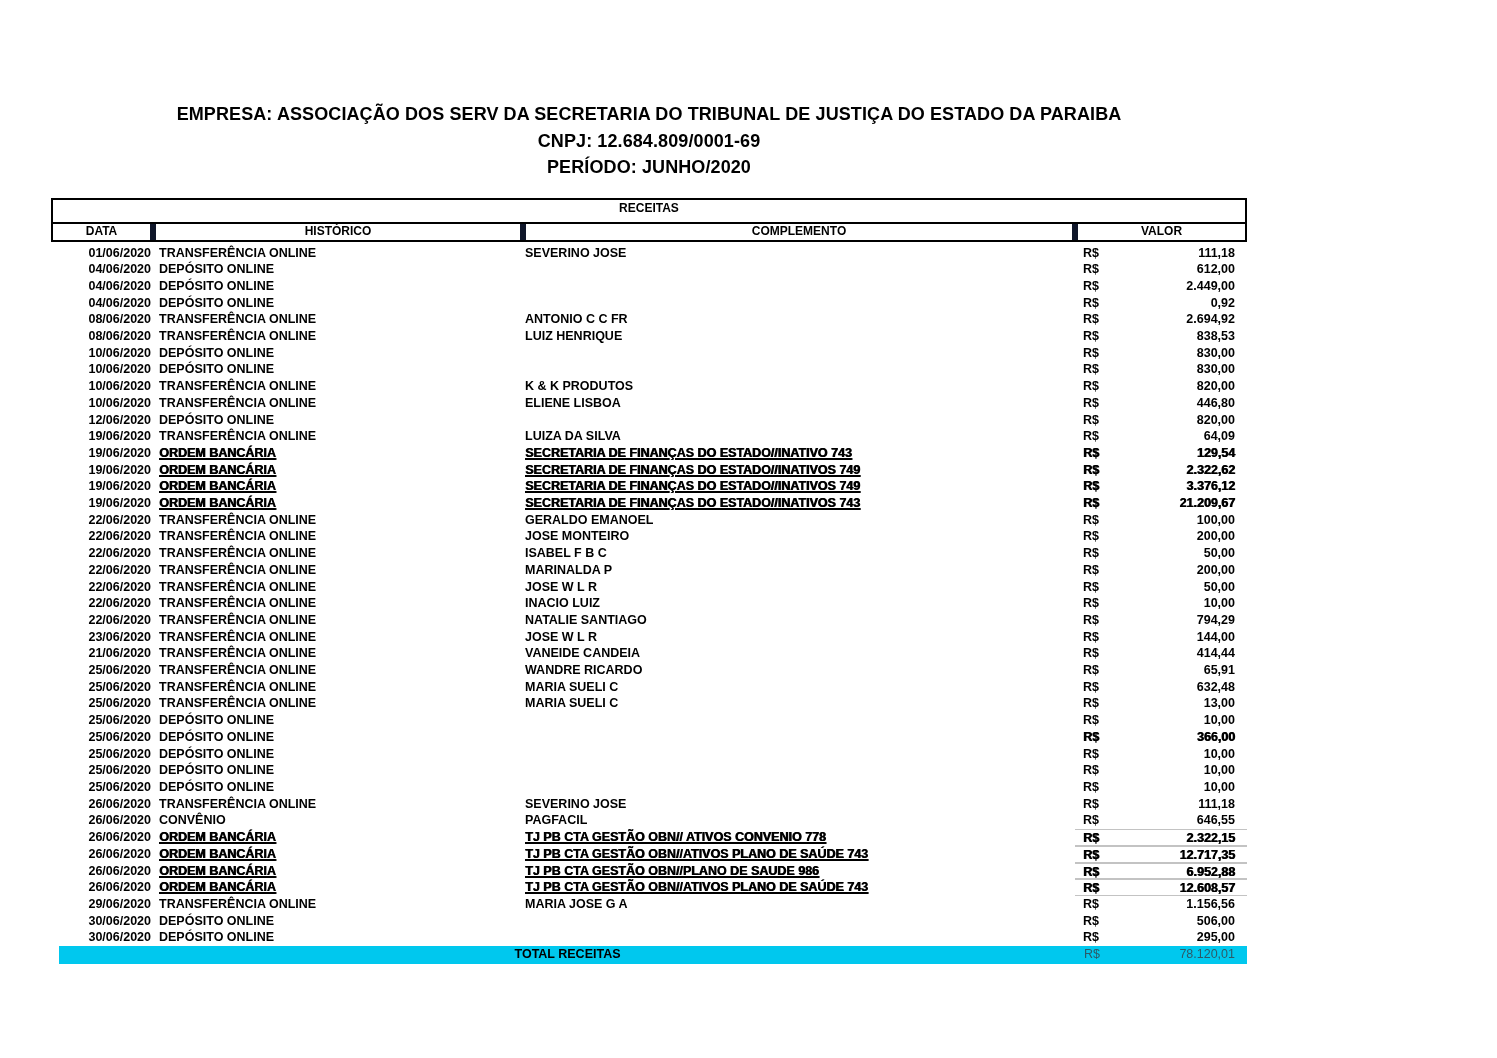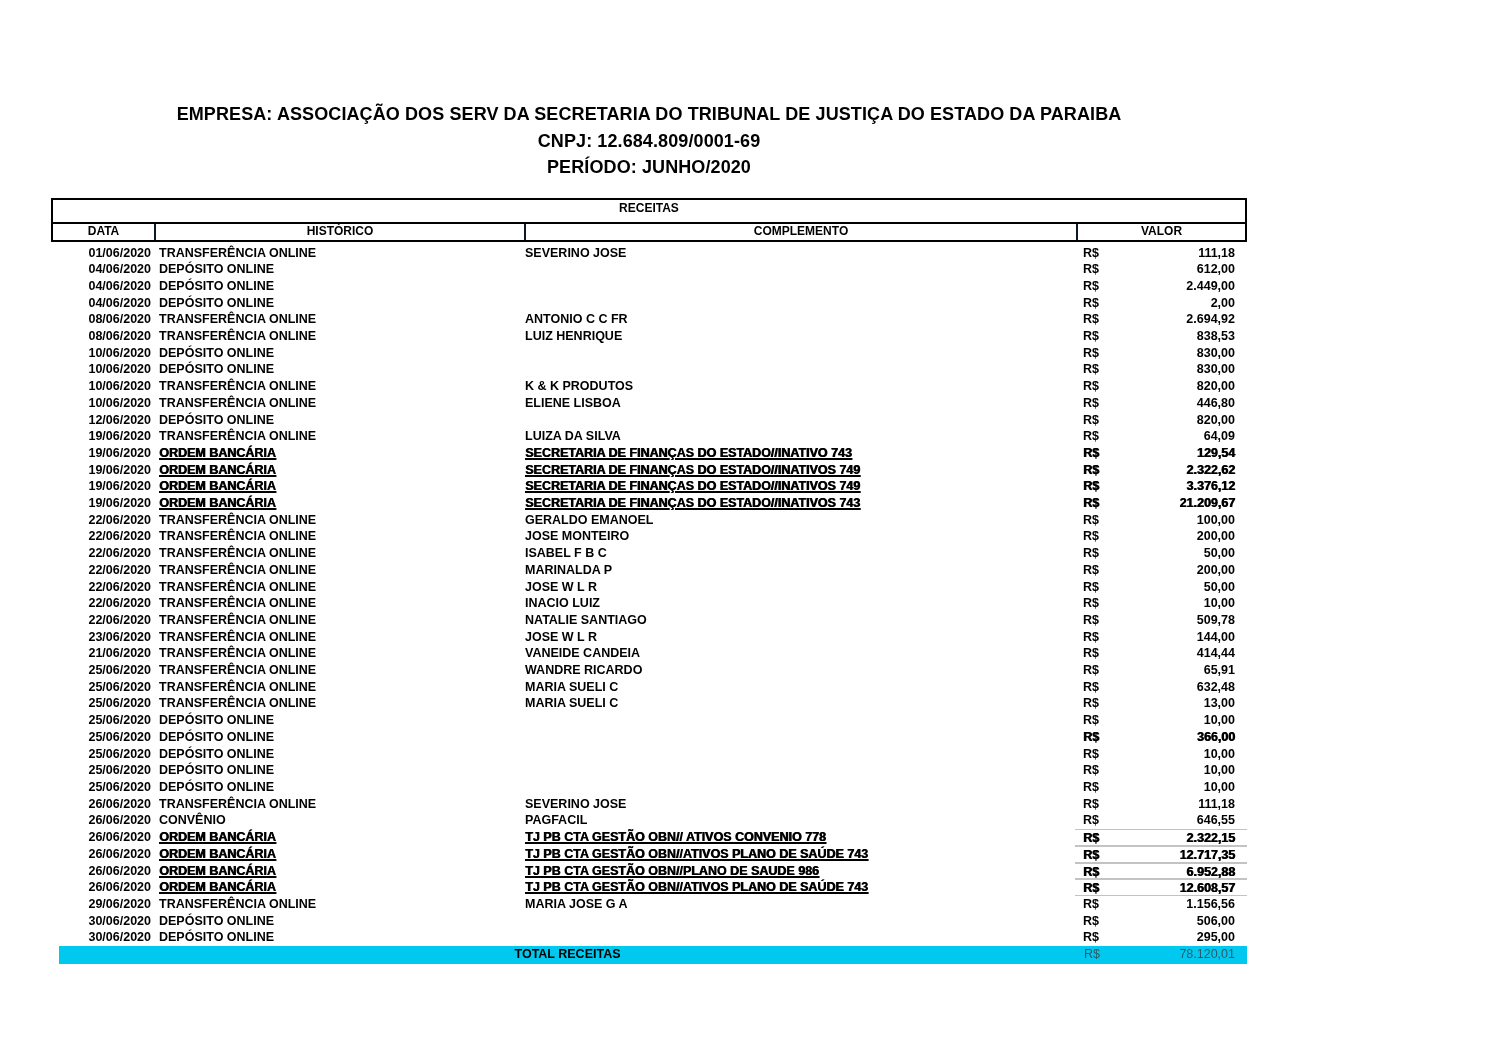--- a/index.html
+++ b/index.html
@@ -14,21 +14,21 @@
   .title-block { margin-top:101px; text-align:center; font-weight:bold; font-size:18px; line-height:26.5px; letter-spacing:0.1px; }
 
   .table-wrap { margin-top:17px; }
 
   .section-header { border:2px solid #000; }
   .receitas-band {
     height:24px; line-height:17px; text-align:center;
     font-weight:bold; font-size:12px; border-bottom:2px solid #000;
   }
   .cols { display:flex; height:16px; font-weight:bold; font-size:12px; line-height:14px; text-align:center; }
-  .col { border-right:2px solid #0f172a; }
+  .col { border-right:6px solid #0f172a; }
   .col:last-child { border-right:none; }
   .col-data  { width:103px; }
   .col-hist  { width:370px; }
   .col-comp  { width:552px; }
   .col-valor { flex:1; }
 
   .tbody { margin-top:3px; }
   .row { display:flex; height:16.71px; line-height:16.5px; font-size:12.5px; font-weight:bold; white-space:nowrap; }
   .c-date  { width:102px; text-align:right; padding-right:2px; }
   .c-hist  { width:370px; padding-left:6px; }
@@ -98,21 +98,21 @@
               <span>R$</span>
               <span>2.449,00</span>
             </span>
           </div>
           <div class="row">
             <span class="c-date">04/06/2020</span>
             <span class="c-hist"><span class="u">DEPÓSITO ONLINE</span></span>
             <span class="c-comp"></span>
             <span class="c-valor">
               <span>R$</span>
-              <span>2,00</span>
+              <span>0,92</span>
             </span>
           </div>
           <div class="row">
             <span class="c-date">08/06/2020</span>
             <span class="c-hist"><span class="u">TRANSFERÊNCIA ONLINE</span></span>
             <span class="c-comp"><span class="u">ANTONIO C C FR</span></span>
             <span class="c-valor">
               <span>R$</span>
               <span>2.694,92</span>
             </span>
@@ -269,21 +269,21 @@
               <span>R$</span>
               <span>10,00</span>
             </span>
           </div>
           <div class="row">
             <span class="c-date">22/06/2020</span>
             <span class="c-hist"><span class="u">TRANSFERÊNCIA ONLINE</span></span>
             <span class="c-comp"><span class="u">NATALIE SANTIAGO</span></span>
             <span class="c-valor">
               <span>R$</span>
-              <span>509,78</span>
+              <span>794,29</span>
             </span>
           </div>
           <div class="row">
             <span class="c-date">23/06/2020</span>
             <span class="c-hist"><span class="u">TRANSFERÊNCIA ONLINE</span></span>
             <span class="c-comp"><span class="u">JOSE W L R</span></span>
             <span class="c-valor">
               <span>R$</span>
               <span>144,00</span>
             </span>

